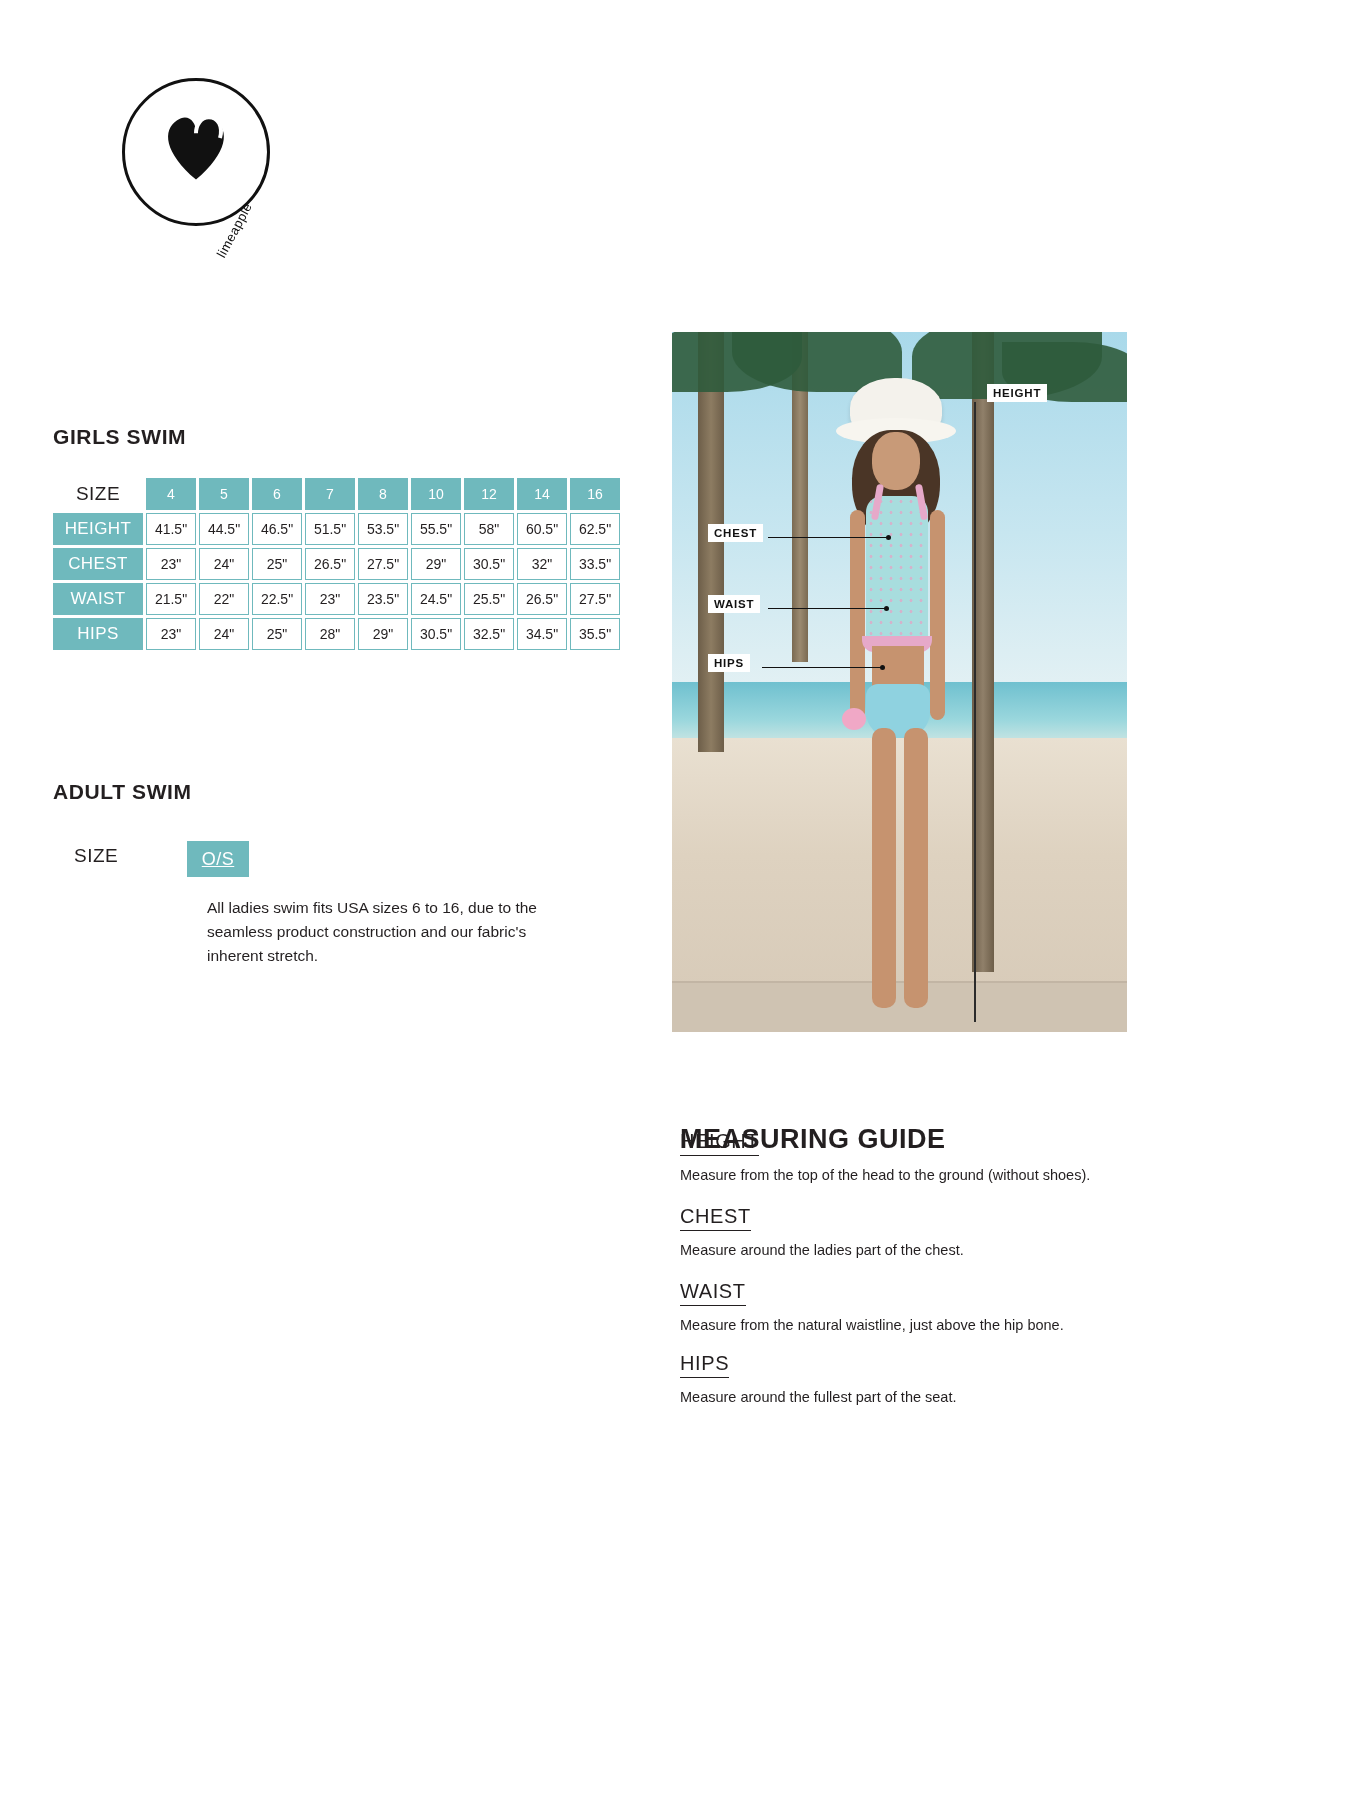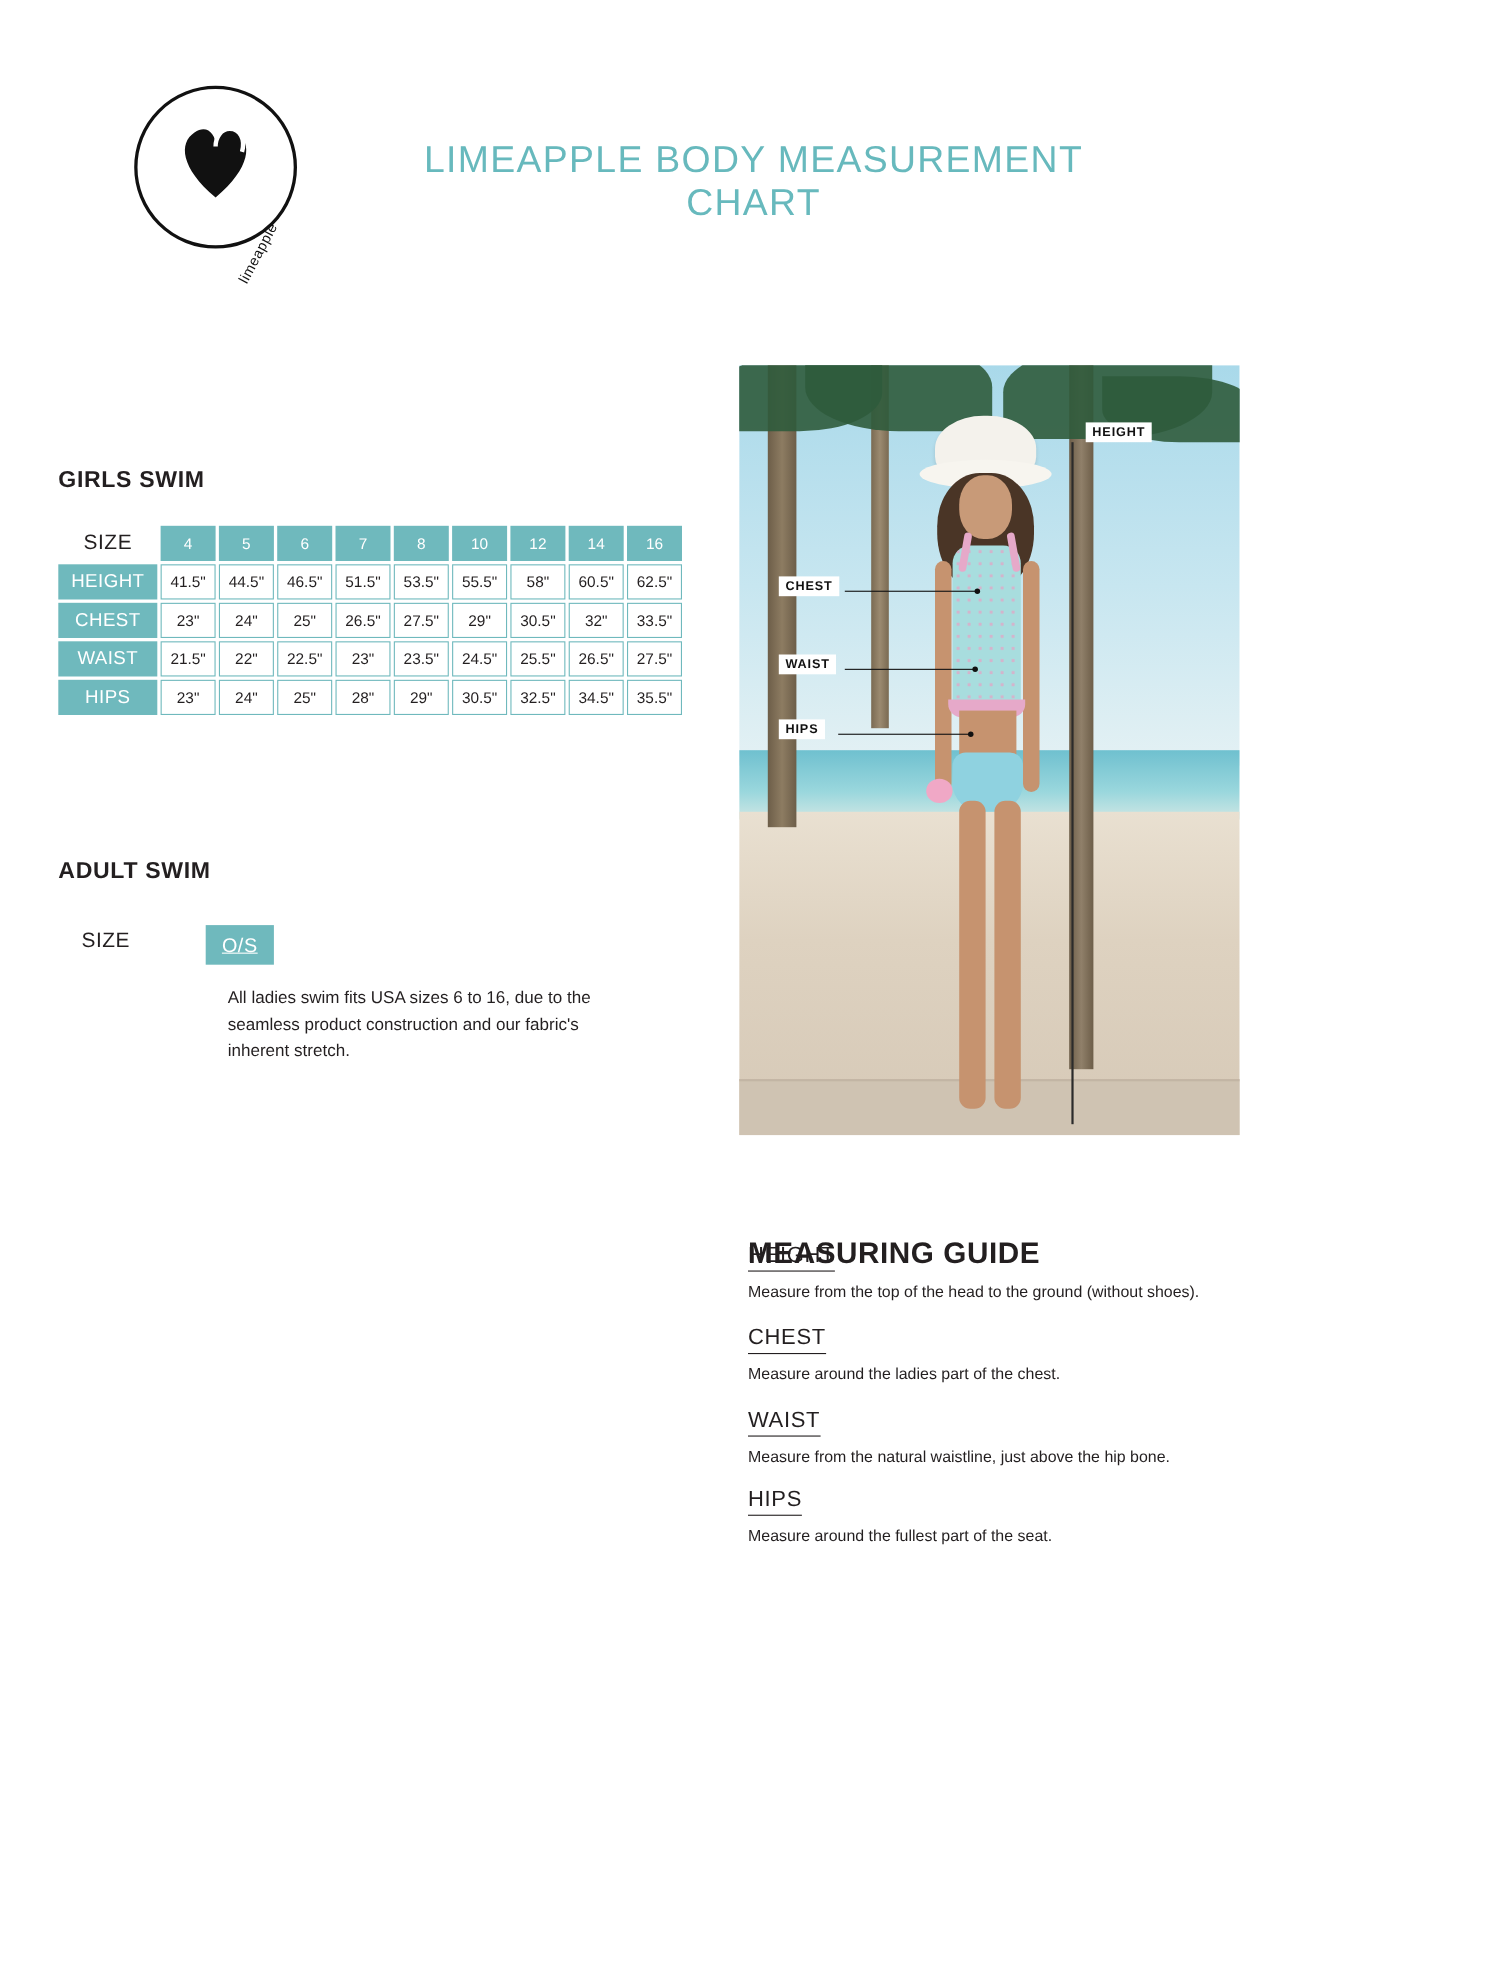--- a/index.html
+++ b/index.html
@@ -380,21 +380,20 @@
 <body>
 
 <div class="header">
   <div class="logo">
     <svg class="logo-heart" viewBox="0 0 100 100">
       <path d="M50 92 C10 58 8 30 26 18 C40 8 50 20 50 32 C50 20 60 8 74 18 C92 30 90 58 50 92 Z" fill="#111"></path>
       <path d="M50 34 C50 24 56 14 66 14 C78 14 84 26 80 40" fill="none" stroke="#ffffff" stroke-width="5"></path>
     </svg>
     <div class="logo-word">limeapple</div>
   </div>
-  <div class="title">LIMEAPPLE BODY MEASUREMENT CHART</div>
 </div>
 
 <div class="section-heading" id="girls-swim-heading">GIRLS SWIM</div>
 
 <table class="size-table">
   <tbody>
       <tr>
     <td class="corner">SIZE</td>
     <td class="colhead">4</td>
     <td class="colhead">5</td>

